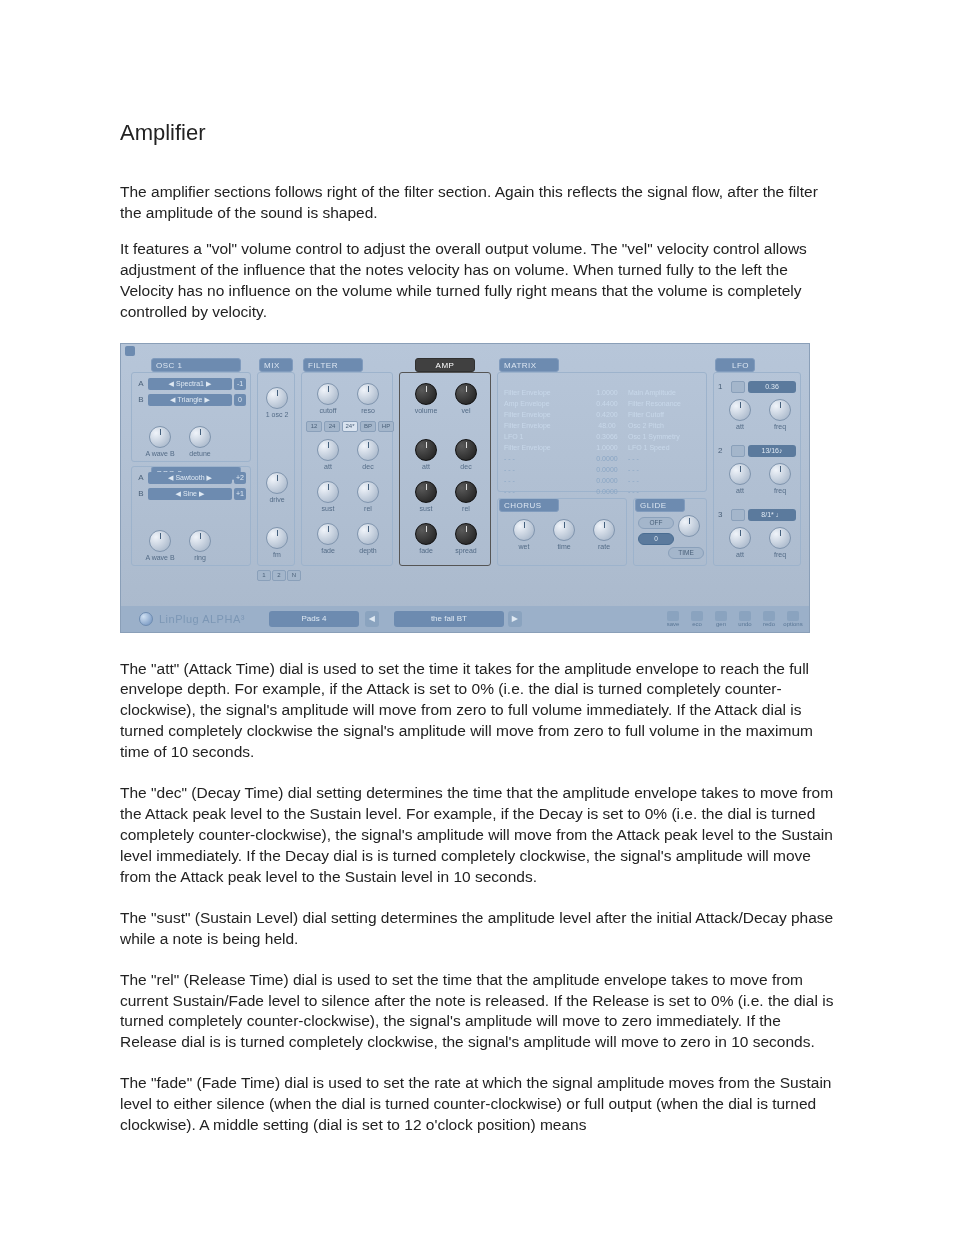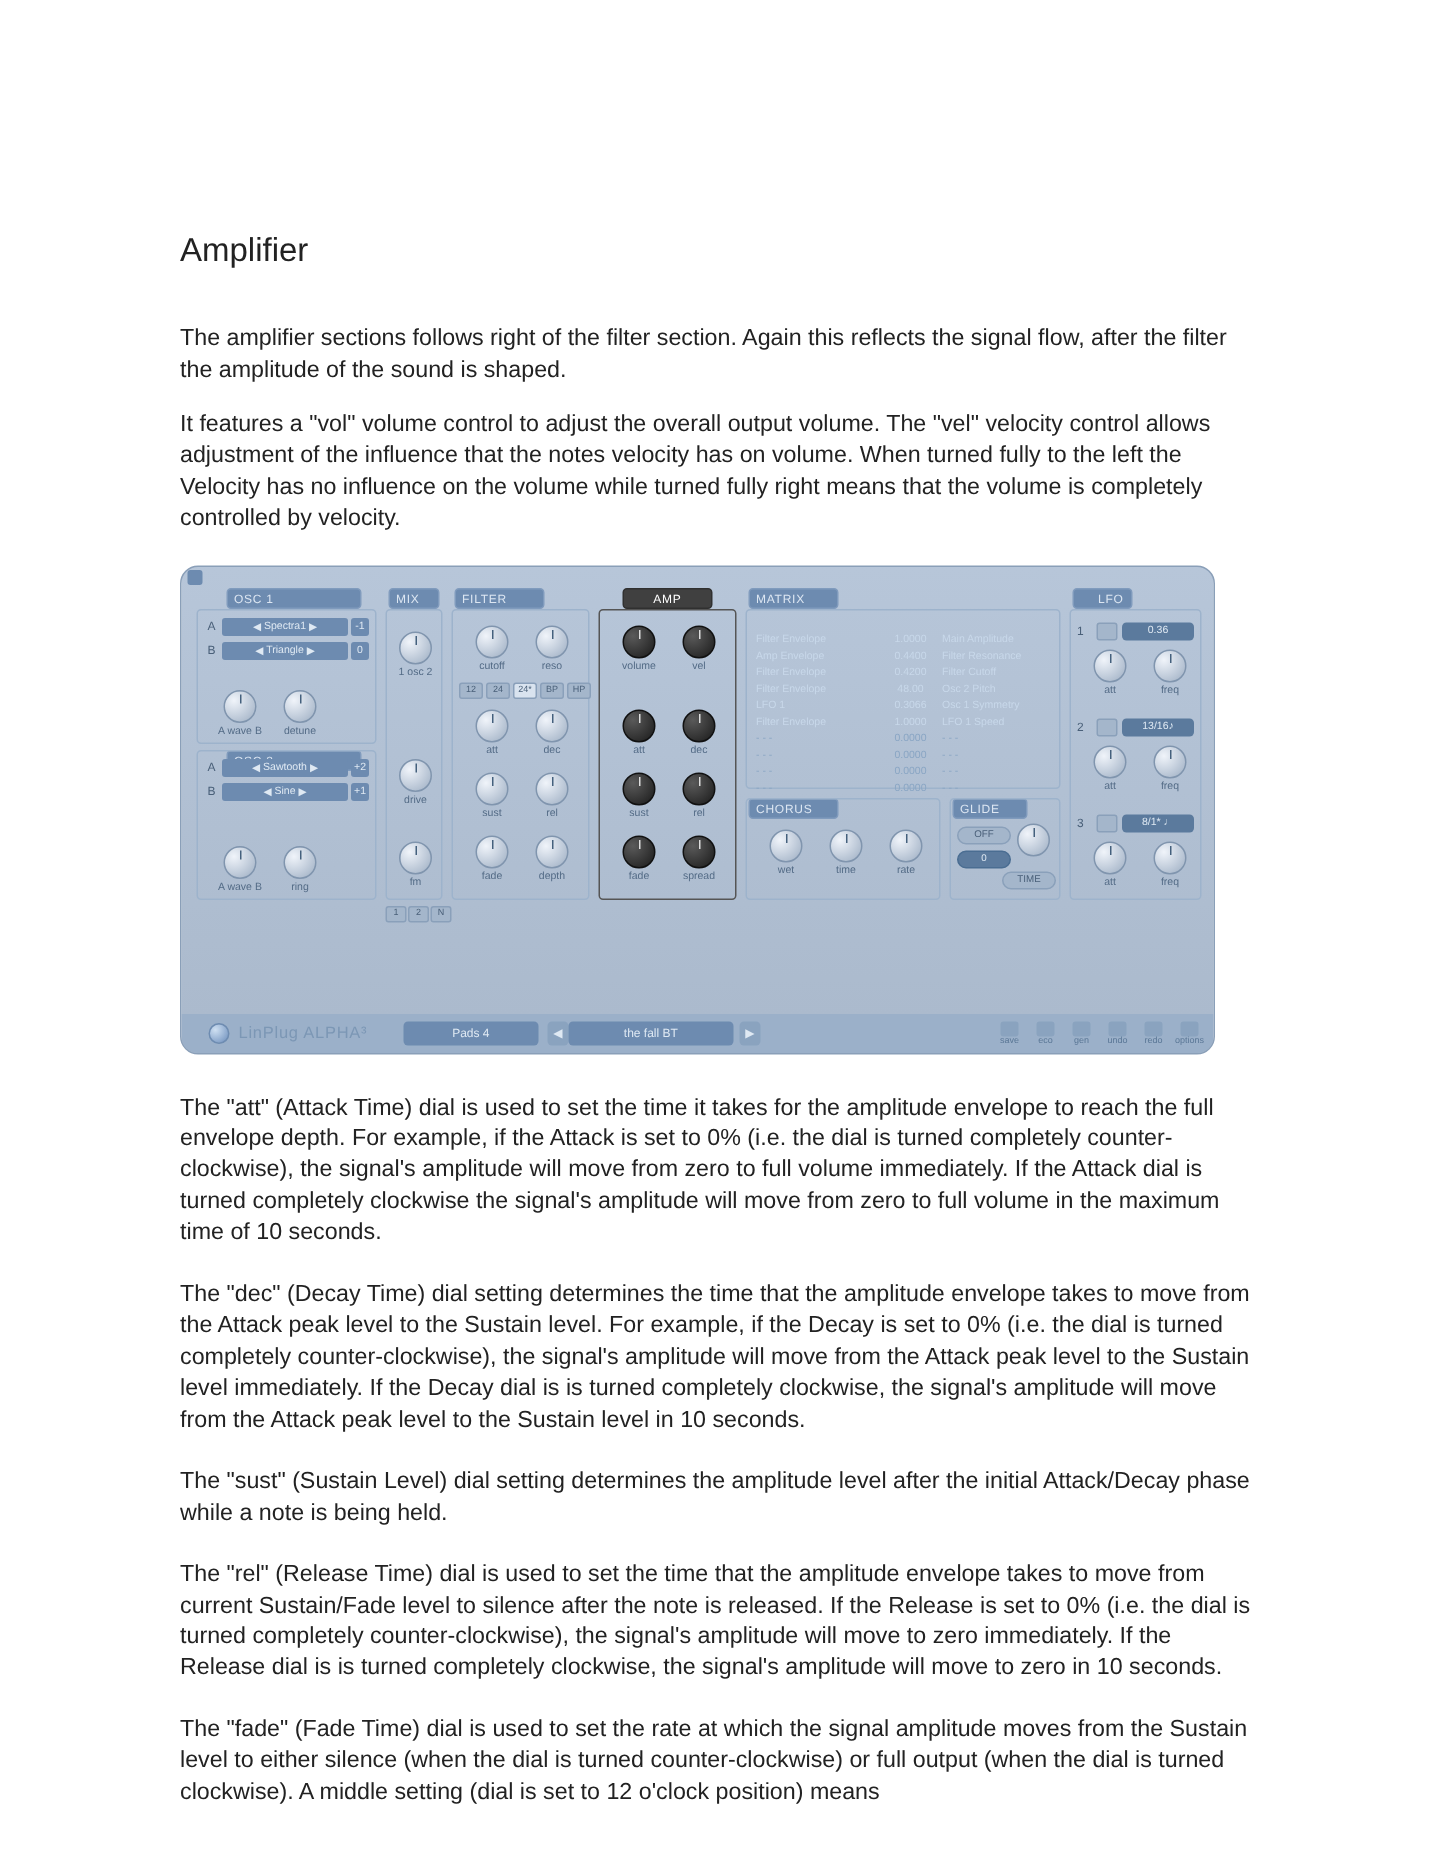--- a/index.html
+++ b/index.html
@@ -1,28 +1,28 @@
 <!DOCTYPE html>
 <html><head>
 <meta charset="utf-8">
 <style>
   * { box-sizing: border-box; margin: 0; padding: 0; }
   html, body { width: 954px; background: #fff; font-family: Arial, Helvetica, sans-serif; }
   .page { padding: 120px 120px 60px 120px; }
-  h2 { font-size: 22px; font-weight: normal; color: #222; margin-bottom: 36px; margin-top: 34px; }
+  h2 { font-size: 22px; font-weight: normal; color: #222; margin-bottom: 36px; }
   p { font-size: 15.5px; line-height: 1.35; color: #222; margin-bottom: 20px; }
   .nogap { margin-bottom: 15px; }
   .screenshot-wrap { margin: 10px 0 26px 0; }
 
   
   .synth {
-    width: 690px; height: 326px;
+    width: 690px; height: 290px;
     background: linear-gradient(#b7c6d9, #aab9cc);
     border: 1px solid #8a9fb8;
-    border-radius: 12px;
+    border-radius: 0;
     position: relative;
     font-size: 8px;
     color: #3b5270;
     overflow: hidden;
   }
   .synth-corner { position:absolute; top:2px; left:4px; width:10px; height:10px; background:#6d8bb0; border-radius:2px; }
   .synth-body { position:absolute; top:14px; left:10px; right:10px; bottom:30px; }
   .hdr {
     position:absolute; height:14px; background:#6d8bb0; border:1px solid #809bbd;
     border-radius:3px; color:#dce6f2; padding:1px 4px; font-size:8px; line-height:11px;
@@ -451,21 +451,21 @@
           <div class="vbtn">2</div>
           <div class="vbtn">N</div>
         </div>
       </div>
 
       <div class="synth-footer">
         <div class="logo-ball"></div>
         <div class="logo-text">LinPlug ALPHA³</div>
         <div class="foot-field" style="width:90px; margin-left:24px">Pads 4</div>
         <div class="foot-field" style="width:14px; margin-left:6px; background:#8aa3bf">◀</div>
-        <div class="foot-field" style="width:110px; margin-left:0">the fall BT</div>
+        <div class="foot-field" style="width:110px; margin-left:15px">the fall BT</div>
         <div class="foot-field" style="width:14px; margin-left:4px; background:#8aa3bf">▶</div>
         <div class="foot-icons" id="foot-icons">
             <div class="ficon">
               <div class="ficon-sym"></div>
               <div class="ficon-lbl">save</div>
             </div>
             <div class="ficon">
               <div class="ficon-sym"></div>
               <div class="ficon-lbl">eco</div>
             </div>

